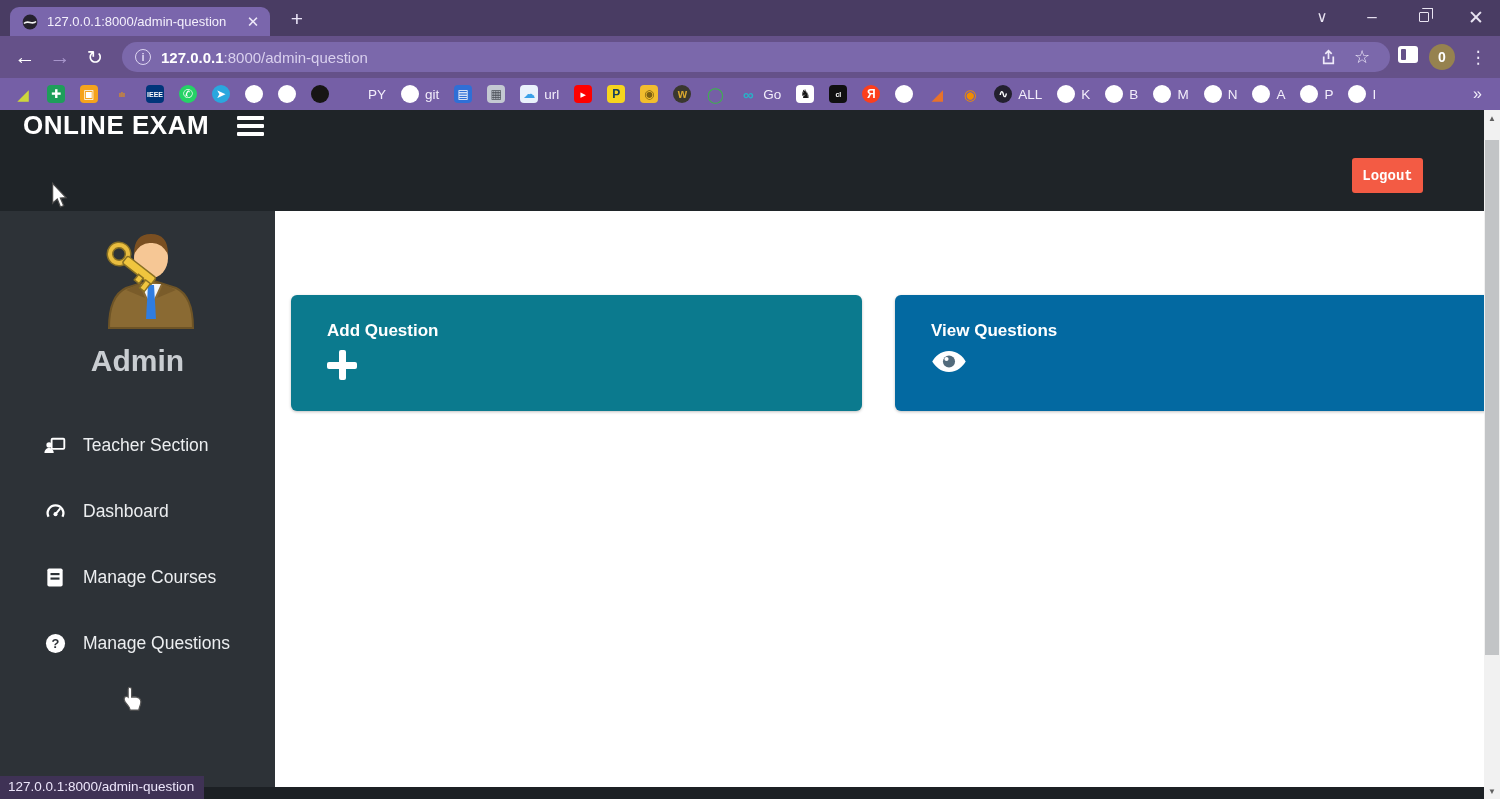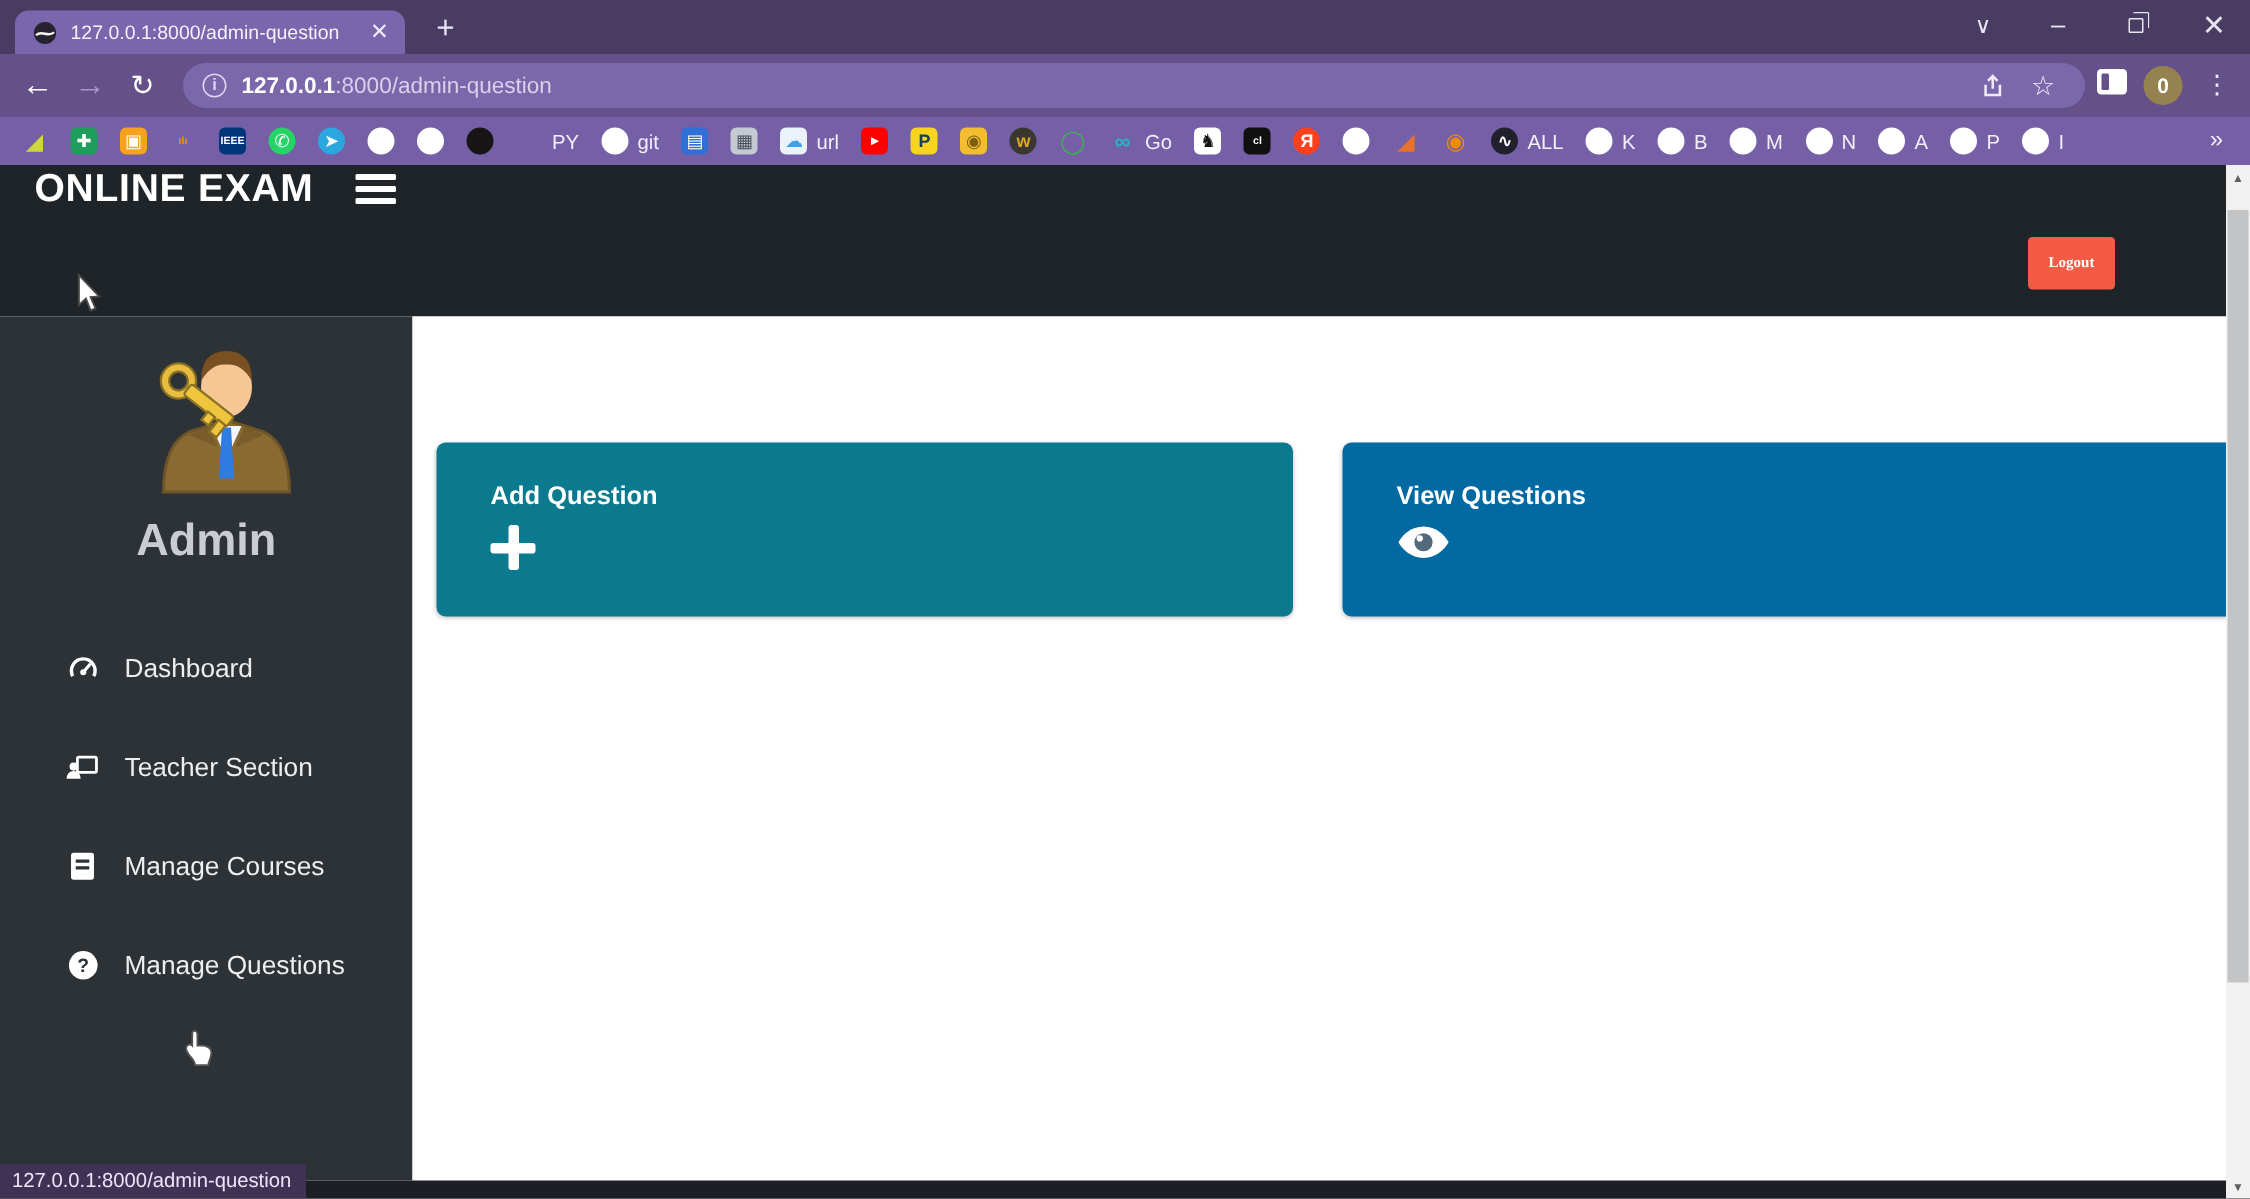--- a/index.html
+++ b/index.html
@@ -63,23 +63,23 @@
   .bm-overflow{margin-left:auto;color:#f3eefb;font-size:16px;padding-right:8px;}
 
   
   .viewport{position:absolute;left:0;top:110px;width:1500px;height:689px;background:#ffffff;}
 
   .topnav{position:absolute;left:0;top:0;width:1484px;height:101px;background:#1f2428;
     display:flex;align-items:flex-start;}
   .brand{color:#fff;font-size:26px;font-weight:800;letter-spacing:.5px;margin-left:23px;}
   .burger{margin-left:22px;display:flex;flex-direction:column;gap:4px;padding:6px;}
   .burger i{display:block;width:27px;height:4px;background:#fff;border-radius:1px;}
-  .logout{position:absolute;left:1352px;top:48px;width:58px;height:35px;background:#f35b44;
-    border:none;border-radius:3px;color:#fff;font-size:10px;font-weight:700;
-    font-family:Liberation Serif, serif;display:flex;align-items:center;justify-content:center;}
+  .logout{position:absolute;left:1352px;top:48px;width:71px;height:35px;background:#f35b44;
+    border:none;border-radius:3px;color:#fff;font-size:14px;font-weight:700;
+    font-family:Liberation Mono, monospace;display:flex;align-items:center;justify-content:center;}
 
   .pagebody{position:absolute;left:0;top:101px;width:1484px;height:576px;display:flex;}
   .sidebar{width:275px;height:100%;background:#2d3237;flex:0 0 aupx;flex:0 0 275px;}
   .avatar-wrap{display:flex;justify-content:center;margin-top:13px;}
   .role{color:#c9cdd1;font-size:30px;font-weight:700;text-align:center;margin-top:8px;}
   .menu{margin-top:34px;}
   .menu-item{height:66px;display:flex;align-items:center;gap:17px;padding-left:44px;}
   .menu-ico{width:22px;display:flex;justify-content:center;}
   .menu-label{color:#eceef0;font-size:17.5px;}
 
@@ -306,37 +306,37 @@
               <rect x="68" y="34" width="6" height="7" fill="#f0c53e" stroke="#8a7123" stroke-width="1.5"></rect>
               <rect x="77" y="34" width="6" height="10" fill="#f0c53e" stroke="#8a7123" stroke-width="1.5"></rect>
             </g>
           </svg>
         </div>
         <div class="role">Admin</div>
 
         <div class="menu">
           <div class="menu-item">
             <span class="menu-ico">
+              <svg width="24" height="21" viewBox="0 0 26 22">
+                  <rect x="9" y="3" width="15" height="12" rx="1.2" fill="none" stroke="#fff" stroke-width="2.2"></rect>
+                  <circle cx="6" cy="10.5" r="3.2" fill="#fff"></circle>
+                  <path d="M0.5 20 c0-3.6 2.4-6 5.5-6 s5.5 2.4 5.5 6 z" fill="#fff"></path>
+                </svg>
+            </span>
+            <span class="menu-label">Teacher Section</span>
+          </div>
+          <div class="menu-item">
+            <span class="menu-ico">
               <svg width="21" height="21" viewBox="0 0 24 24">
                   <path d="M4 18 a9 9 0 1 1 16 0" fill="none" stroke="#fff" stroke-width="2.6"></path>
                   <circle cx="12" cy="15" r="2.3" fill="#fff"></circle>
                   <line x1="12" y1="15" x2="17.5" y2="8.5" stroke="#fff" stroke-width="2.4"></line>
                 </svg>
             </span>
             <span class="menu-label">Dashboard</span>
-          </div>
-          <div class="menu-item">
-            <span class="menu-ico">
-              <svg width="24" height="21" viewBox="0 0 26 22">
-                  <rect x="9" y="3" width="15" height="12" rx="1.2" fill="none" stroke="#fff" stroke-width="2.2"></rect>
-                  <circle cx="6" cy="10.5" r="3.2" fill="#fff"></circle>
-                  <path d="M0.5 20 c0-3.6 2.4-6 5.5-6 s5.5 2.4 5.5 6 z" fill="#fff"></path>
-                </svg>
-            </span>
-            <span class="menu-label">Teacher Section</span>
           </div>
           <div class="menu-item">
             <span class="menu-ico">
               <svg width="18" height="21" viewBox="0 0 20 22">
                   <rect x="1.5" y="1" width="17" height="20" rx="2" fill="#fff"></rect>
                   <rect x="5" y="6" width="10" height="2.4" fill="#2d3237"></rect>
                   <rect x="5" y="11" width="10" height="2.4" fill="#2d3237"></rect>
                 </svg>
             </span>
             <span class="menu-label">Manage Courses</span>

